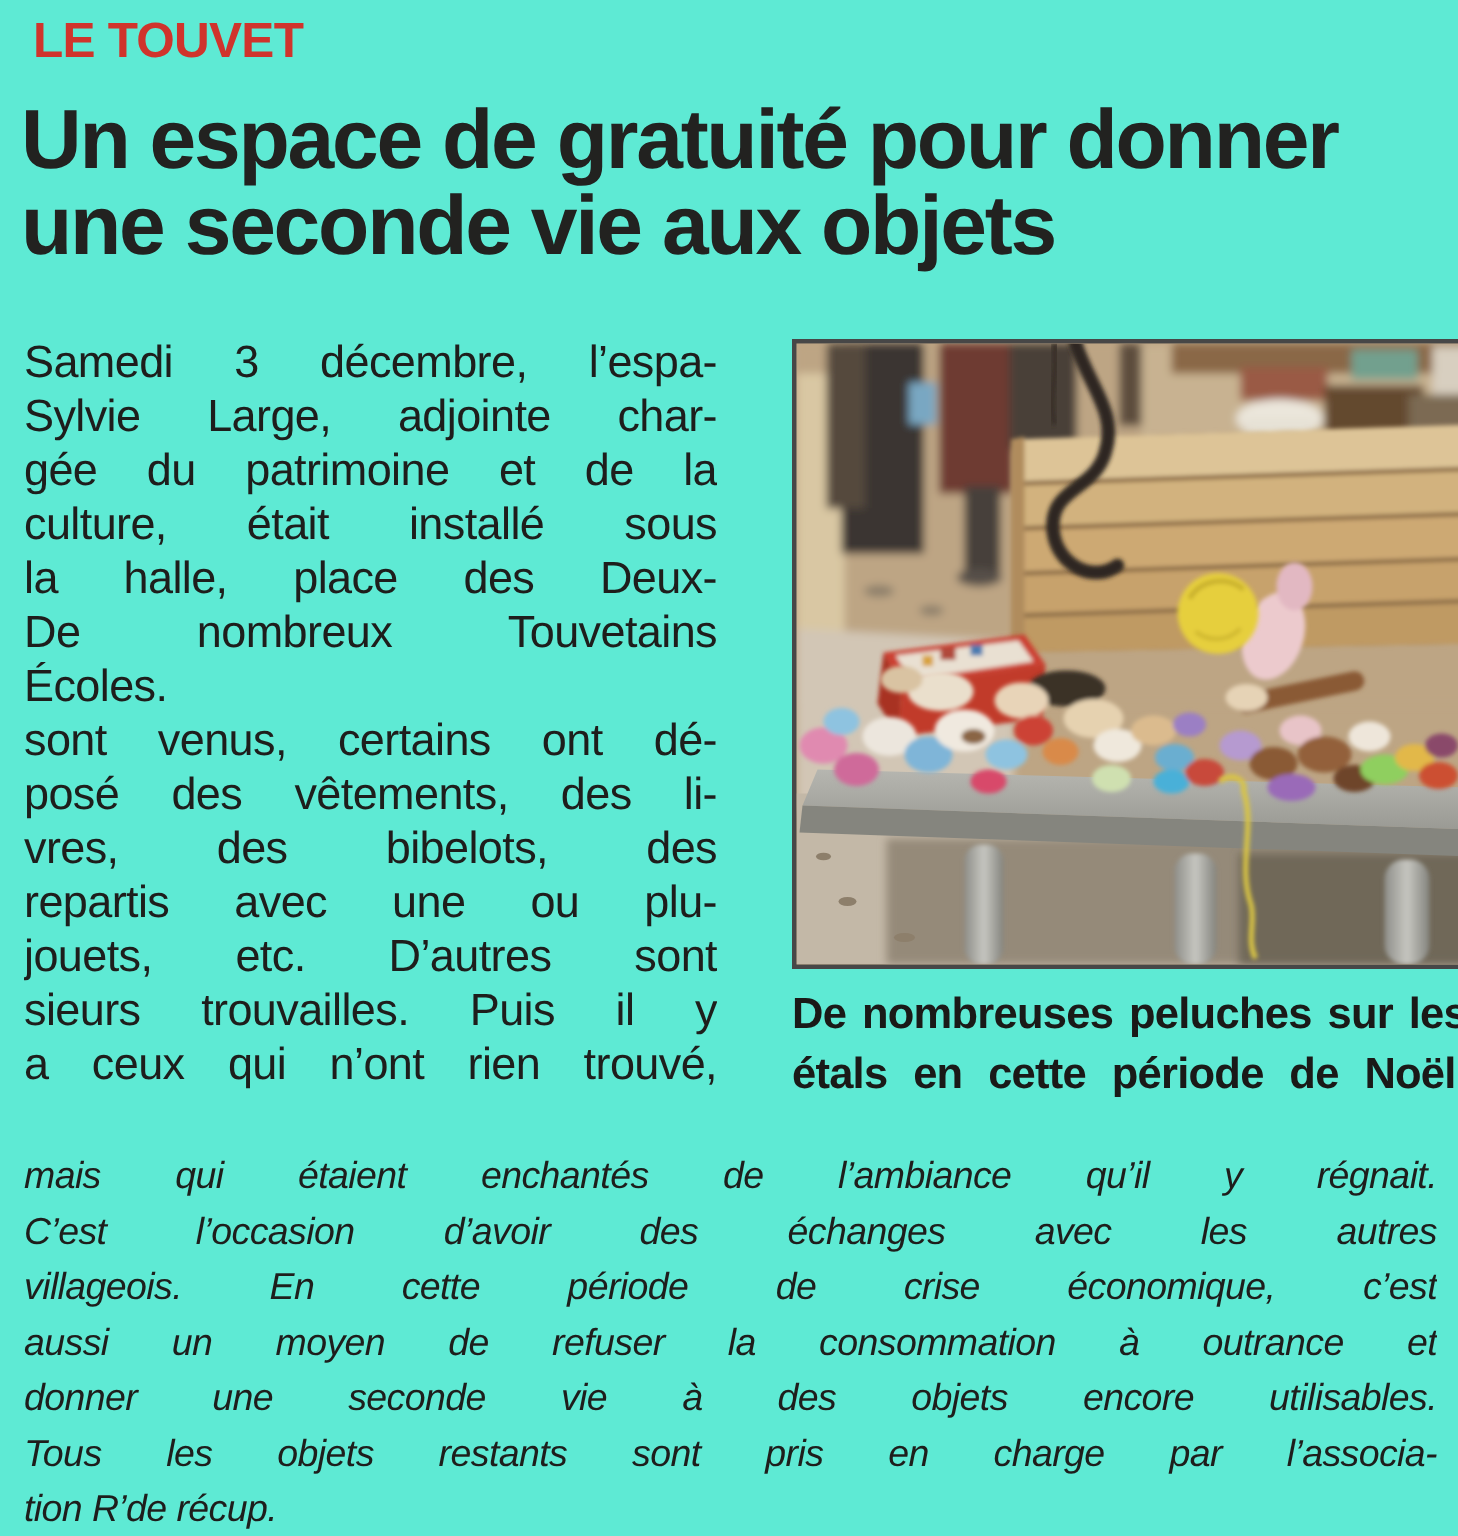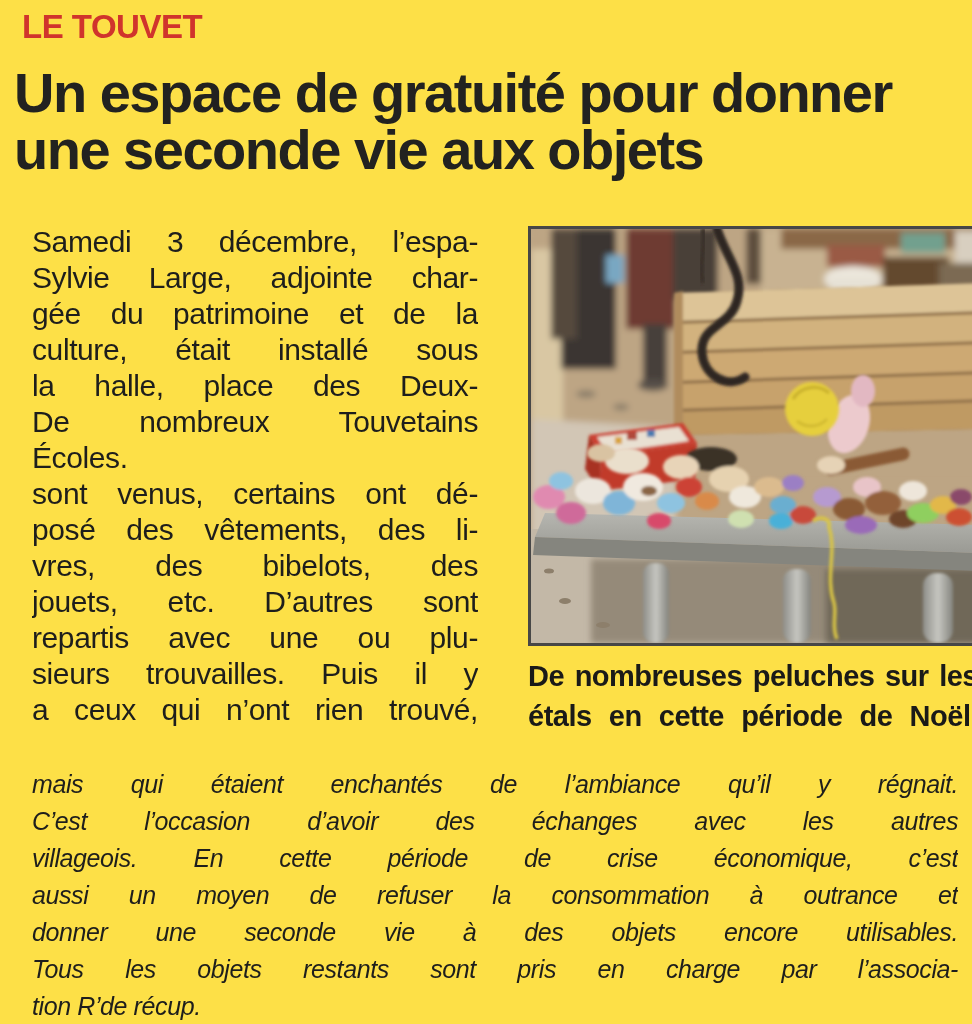--- a/index.html
+++ b/index.html
@@ -1,36 +1,36 @@
 <!DOCTYPE html>
 <html><head>
 <meta charset="utf-8">
 <style>
   * { margin:0; padding:0; box-sizing:border-box; }
   html,body { background:#ffffff; }
   body { width:972px; height:1024px; font-family:"Liberation Sans", sans-serif; color:#1e1e1c; }
-  .page { position:relative; width:972px; height:1024px; background:#fde047; overflow:hidden; }
+  .page { position:relative; width:972px; height:1024px; background:#5eead4; overflow:hidden; }
 
   .kicker {
     position:absolute; left:22px; top:8px;
     font-size:33px; font-weight:700; letter-spacing:-0.5px;
   }
 
   .headline {
     position:absolute; left:14px; top:64px; width:950px;
     font-size:56px; font-weight:700; line-height:57px; letter-spacing:-1.5px; color:#222220;
   }
 
   .col-left {
     position:absolute; left:16px; top:224px; width:462px;
     font-size:30px; letter-spacing:-0.4px;
   }
   .col-left .bline { height:36px; line-height:36px; }
 
-  .bline { text-align:justify; text-align-last:justify; white-space:normal; overflow:hidden;margin-left:16px; }
+  .bline { text-align:justify; text-align-last:justify; white-space:normal; overflow:hidden; }
   .bline.endline { text-align:left; text-align-last:left; }
 
   .figure { position:absolute; left:508px; top:226px; width:456px;padding-left:20px; }
   .photo-frame {
     width:456px; height:420px; border:3px solid #474747; background:#bda584; overflow:hidden;
   }
   .photo-frame svg { display:block; }
 
   .caption {
     margin-top:10px; width:450px;
@@ -60,22 +60,22 @@
       <div class="bline">Samedi 3 décembre, l’espa-</div>
       <div class="bline">Sylvie Large, adjointe char-</div>
       <div class="bline">gée du patrimoine et de la</div>
       <div class="bline">culture, était installé sous</div>
       <div class="bline">la halle, place des Deux-</div>
       <div class="bline">De nombreux Touvetains</div>
       <div class="bline endline">Écoles.</div>
       <div class="bline">sont venus, certains ont dé-</div>
       <div class="bline">posé des vêtements, des li-</div>
       <div class="bline">vres, des bibelots, des</div>
+      <div class="bline">repartis avec une ou plu-</div>
       <div class="bline">jouets, etc. D’autres sont</div>
-      <div class="bline">repartis avec une ou plu-</div>
       <div class="bline">sieurs trouvailles. Puis il y</div>
       <div class="bline">a ceux qui n’ont rien trouvé,</div>
     </div>
 
   <figure class="figure">
     <div class="photo-frame">
       <svg viewBox="0 0 450 414" width="450" height="414" role="img">
         <defs>
           <filter id="b1" x="-20%" y="-20%" width="140%" height="140%">
               <feGaussianBlur stdDeviation="3"></feGaussianBlur>

